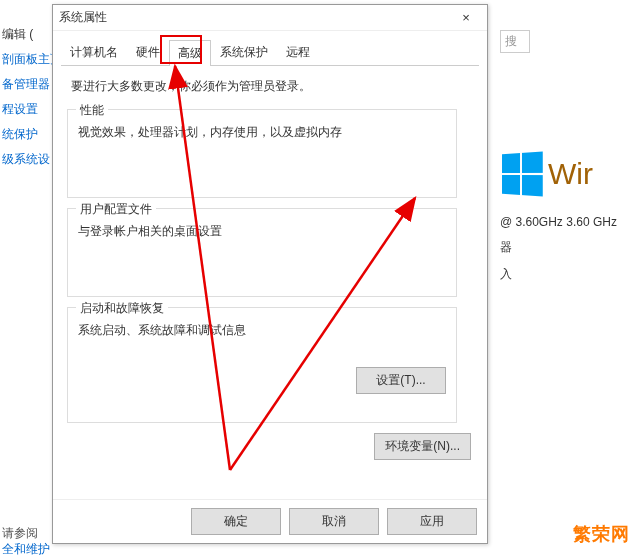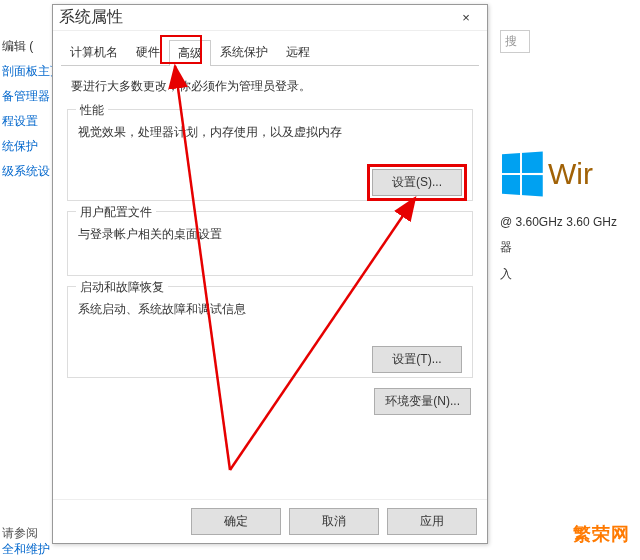--- a/index.html
+++ b/index.html
@@ -1,46 +1,46 @@
 <!DOCTYPE html>
 <html><head>
 <meta charset="utf-8">
 <style>
 * { box-sizing: border-box; margin: 0; padding: 0; font-family: "Microsoft YaHei", sans-serif; }
 body { width: 640px; height: 560px; background: #fff; overflow: hidden; position: relative; font-size: 12px; color: #333; }
 
 .bg-fragments { position: absolute; left: 0; top: 0; width: 100%; height: 100%; }
-.bg-left { position: absolute; left: 0; top: 30px; width: 50px; }
+.bg-left { position: absolute; left: 0; top: 18px; width: 50px; }
 .bg-left a { display: block; color: #0066cc; text-decoration: none; margin: 8px 2px; font-size: 12px; white-space: nowrap; }
 .bg-left span { display: block; color: #333; margin: 8px 2px; font-size: 12px; white-space: nowrap; }
 .bg-right { position: absolute; right: 0; top: 30px; width: 140px; text-align: left; }
 .bg-right .search { border: 1px solid #ccc; padding: 2px 4px; font-size: 12px; color: #999; width: 30px; overflow: hidden; margin-bottom: 100px; }
 .bg-right .winlogo { display: flex; align-items: center; margin: 10px 0 20px 0; }
 .bg-right .winlogo .sq { width: 42px; height: 42px; background: #00a1f1; transform: perspective(80px) rotateY(-15deg); margin-right: 6px; position: relative; }
 .bg-right .winlogo .sq::before, .bg-right .winlogo .sq::after { content:""; position:absolute; background:#fff; }
 .bg-right .winlogo .sq::before { left:0; right:0; top:50%; height:2px; margin-top:-1px; }
 .bg-right .winlogo .sq::after { top:0; bottom:0; left:50%; width:2px; margin-left:-1px; }
 .bg-right .winlogo .wt { font-size: 30px; color: #a16207; font-weight: 300; }
 .bg-right .ghz { color: #333; margin: 10px 0; }
 .bg-right .lbl { color: #333; margin: 10px 0; }
 
 .dialog { position: absolute; left: 52px; top: 4px; width: 436px; height: 540px; background: #fff; border: 1px solid #999; box-shadow: 1px 1px 4px rgba(0,0,0,.2); }
 .titlebar { display: flex; align-items: center; height: 26px; padding: 0 6px; border-bottom: 1px solid #eee; }
-.titlebar .title { flex: 1; font-size: 16px; }
+.titlebar .title { flex: 1; font-size: 12px; }
 .titlebar .close { width: 30px; text-align: center; cursor: pointer; font-size: 13px; }
 
 .tabs { display: flex; margin: 8px 8px 0 8px; border-bottom: 1px solid #ccc; }
 .tabs .tab { padding: 4px 8px; font-size: 12px; margin-right: 0; cursor: pointer; background: #fff; border: 1px solid transparent; border-bottom: none; position: relative; }
 .tabs .tab.active { border-color: #ccc; background: #fff; top: 1px; }
 .tab-highlight { position: absolute; border: 2px solid #e60000; pointer-events: none; }
 
 .panel { padding: 4px 14px 10px 14px; position: relative; }
 .admin-note { font-size: 12px; margin: 8px 4px 14px 4px; }
 
-.groupbox { border: 1px solid #ddd; margin: 0 0 10px 0; padding: 10px 10px 4px 10px; position: relative; }
+.groupbox { border: 1px solid #ddd; margin: 0 16px 10px 0; padding: 10px 10px 28px 10px; position: relative; }
 .groupbox .legend { position: absolute; top: -8px; left: 8px; background: #fff; padding: 0 4px; font-size: 12px; }
 .groupbox .desc { font-size: 12px; margin: 4px 0 28px 0; color: #333; }
 .groupbox .btnrow { text-align: right; }
 
 .btn { display: inline-block; min-width: 90px; padding: 4px 10px; border: 1px solid #adadad; background: #e1e1e1; font-size: 12px; text-align: center; cursor: pointer; }
 .btn-highlight { outline: 3px solid #e60000; outline-offset: 2px; }
 
 .envrow { text-align: right; margin: 8px 0 8px 0; padding-right: 2px; }
 .footer { position: absolute; left: 0; right: 0; bottom: 0; padding: 8px 10px; display: flex; gap: 8px; justify-content: flex-end; border-top: 1px solid #eee; background:#fff; }
 
@@ -89,23 +89,20 @@
     <div class="tab">远程</div>
     <div class="tab-highlight" style="left:99px; top:-4px; width:42px; height:29px;"></div>
   </div>
 
   <div class="panel">
     <div class="admin-note">要进行大多数更改，你必须作为管理员登录。</div>
 
     <div class="groupbox">
       <div class="legend">性能</div>
       <div class="desc">视觉效果，处理器计划，内存使用，以及虚拟内存</div>
-      <div class="btnrow">
-        <span class="btn btn-highlight">设置(S)...</span>
-      </div>
     </div>
 
     <div class="groupbox">
       <div class="legend">用户配置文件</div>
       <div class="desc">与登录帐户相关的桌面设置</div>
     </div>
 
     <div class="groupbox">
       <div class="legend">启动和故障恢复</div>
       <div class="desc">系统启动、系统故障和调试信息</div>

